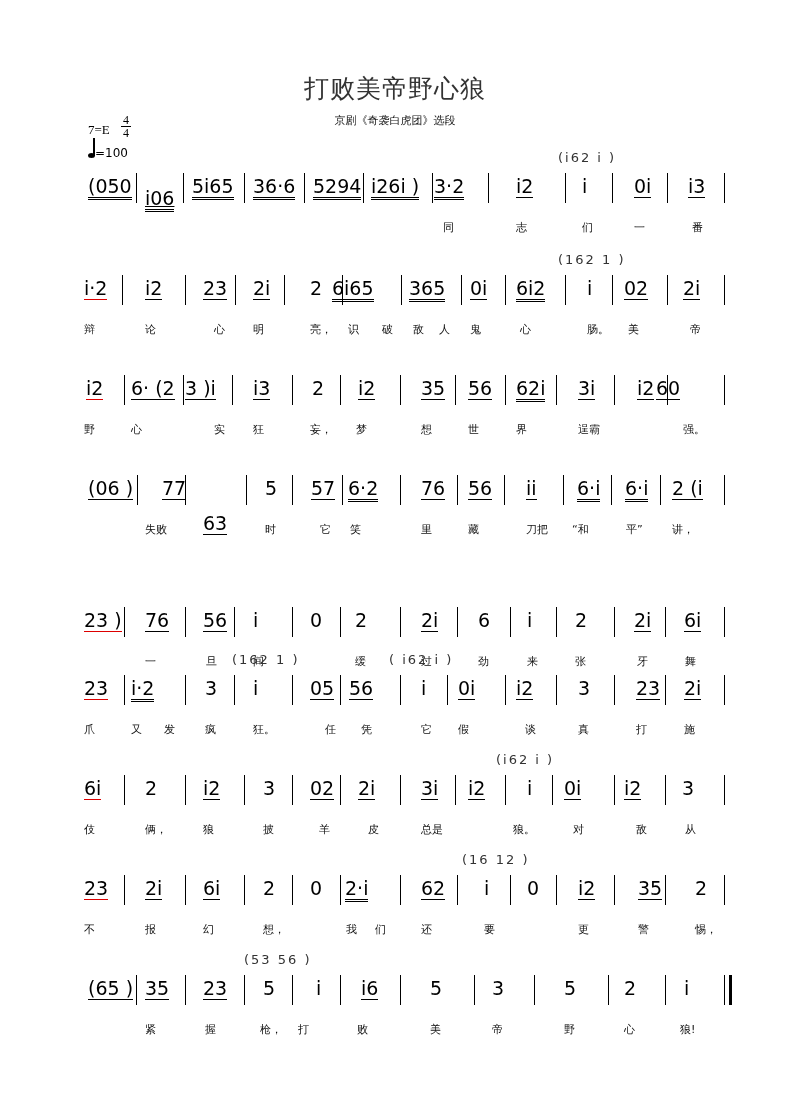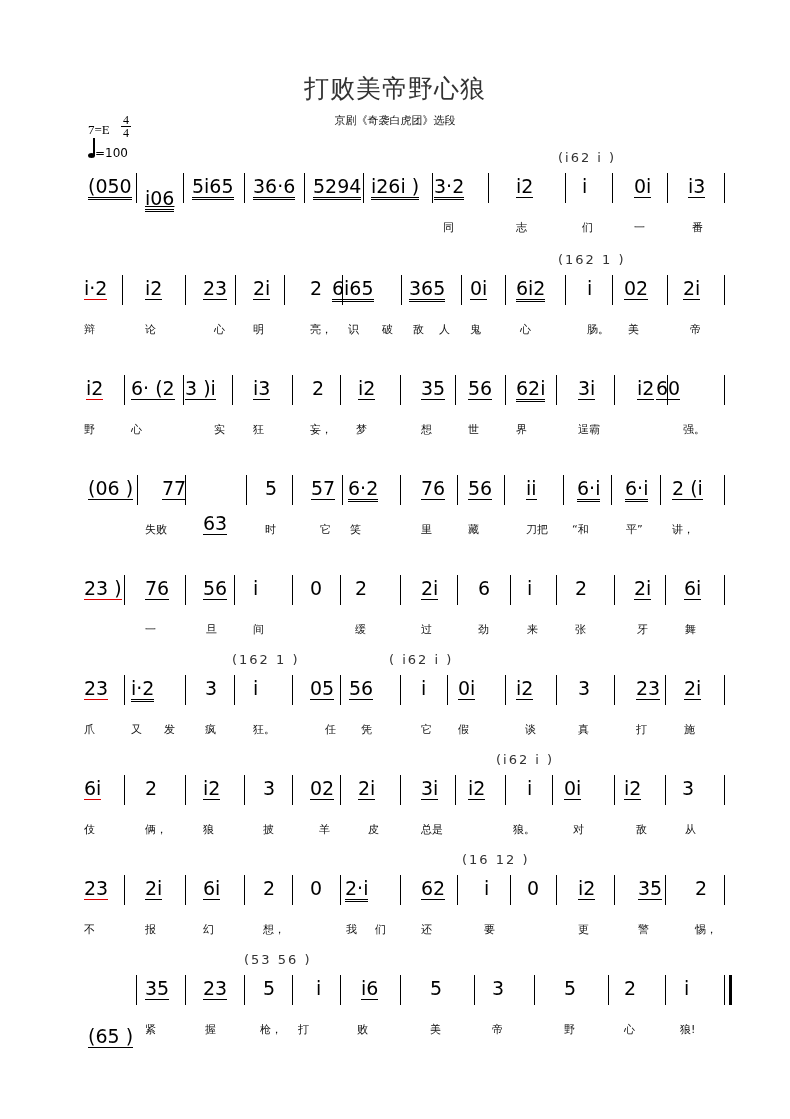--- a/index.html
+++ b/index.html
@@ -178,21 +178,21 @@
       <span class="lyric" style="left: 265px; top: 44px;">时</span>
       <span class="lyric" style="left: 320px; top: 44px;">它</span>
       <span class="lyric" style="left: 350px; top: 44px;">笑</span>
       <span class="lyric" style="left: 421px; top: 44px;">里</span>
       <span class="lyric" style="left: 468px; top: 44px;">藏</span>
       <span class="lyric" style="left: 526px; top: 44px;">刀把</span>
       <span class="lyric" style="left: 572px; top: 44px;">“和</span>
       <span class="lyric" style="left: 626px; top: 44px;">平”</span>
       <span class="lyric" style="left: 672px; top: 44px;">讲，</span>
     </div>
-    <div class="line" style="top: 578px; text-align: right;">
+    <div class="line" style="top: 610px; text-align: right;">
       <span class="cell ulr" style="left: 84px; top: 0px;">23 )</span>
       <span class="cell ul1" style="left: 145px; top: 0px;">76</span>
       <span class="cell ul1" style="left: 203px; top: 0px;">56</span>
       <span class="cell " style="left: 253px; top: 0px;">i</span>
       <span class="cell " style="left: 310px; top: 0px;">0</span>
       <span class="cell " style="left: 355px; top: 0px;">2</span>
       <span class="cell ul1" style="left: 421px; top: 0px;">2i</span>
       <span class="cell " style="left: 478px; top: 0px;">6</span>
       <span class="cell " style="left: 527px; top: 0px;">i</span>
       <span class="cell " style="left: 575px; top: 0px;">2</span>
@@ -332,21 +332,21 @@
       <span class="lyric" style="left: 263px; top: 44px;">想，</span>
       <span class="lyric" style="left: 346px; top: 44px;">我</span>
       <span class="lyric" style="left: 375px; top: 44px;">们</span>
       <span class="lyric" style="left: 421px; top: 44px;">还</span>
       <span class="lyric" style="left: 484px; top: 44px;">要</span>
       <span class="lyric" style="left: 578px; top: 44px;">更</span>
       <span class="lyric" style="left: 638px; top: 44px;">警</span>
       <span class="lyric" style="left: 695px; top: 44px;">惕，</span>
     </div>
     <div class="line" style="top: 978px;">
-      <span class="cell ul1" style="left: 88px; top: 0px; margin-top: 48px;">(65 )</span>
+      <span class="cell ul1" style="left: 88px; top: 0px;">(65 )</span>
       <span class="cell ul1" style="left: 145px; top: 0px;">35</span>
       <span class="cell ul1" style="left: 203px; top: 0px;">23</span>
       <span class="cell " style="left: 263px; top: 0px;">5</span>
       <span class="cell " style="left: 316px; top: 0px;">i</span>
       <span class="cell ul1" style="left: 361px; top: 0px;">i6</span>
       <span class="cell " style="left: 430px; top: 0px;">5</span>
       <span class="cell " style="left: 492px; top: 0px;">3</span>
       <span class="cell " style="left: 564px; top: 0px;">5</span>
       <span class="cell " style="left: 624px; top: 0px;">2</span>
       <span class="cell " style="left: 684px; top: 0px;">i</span>

